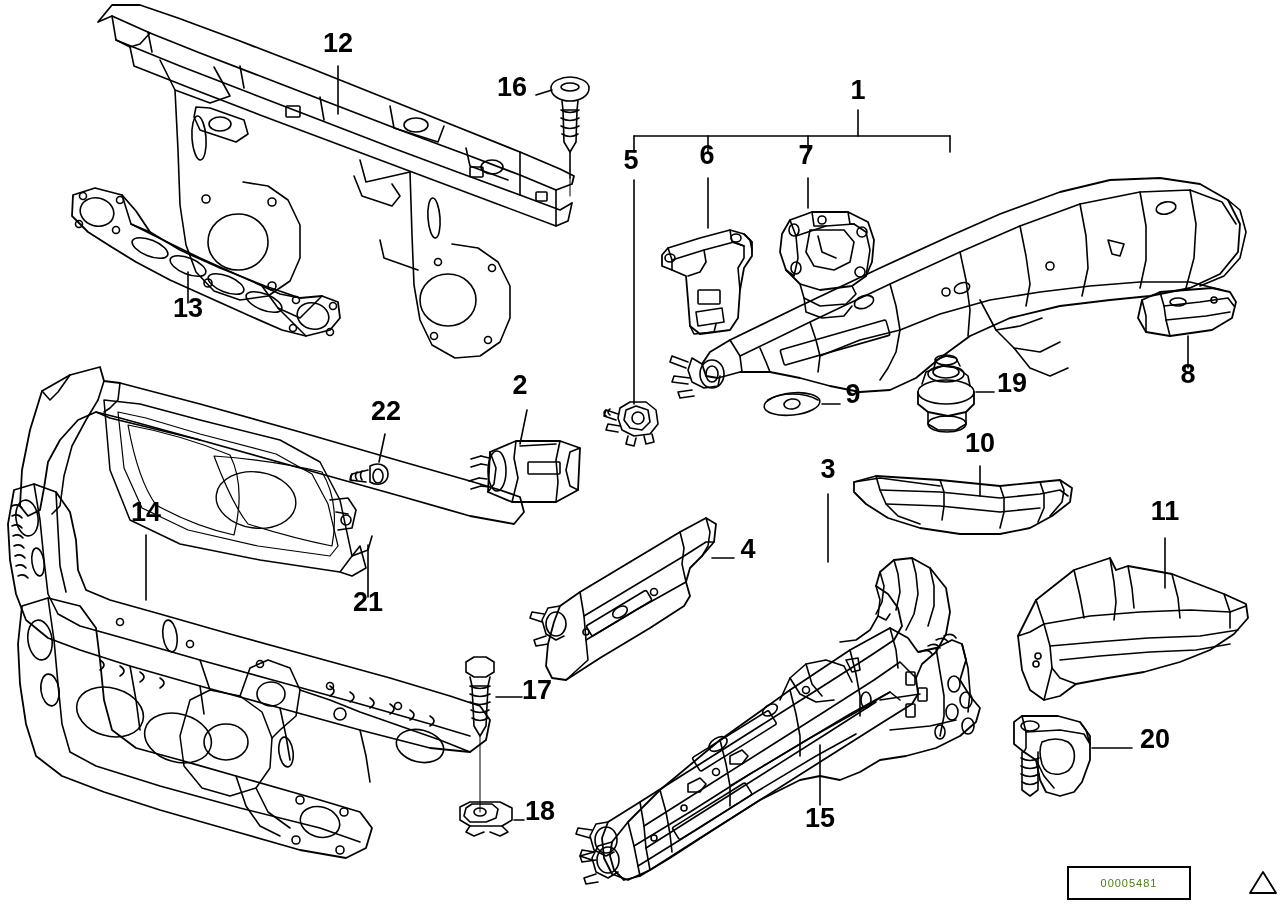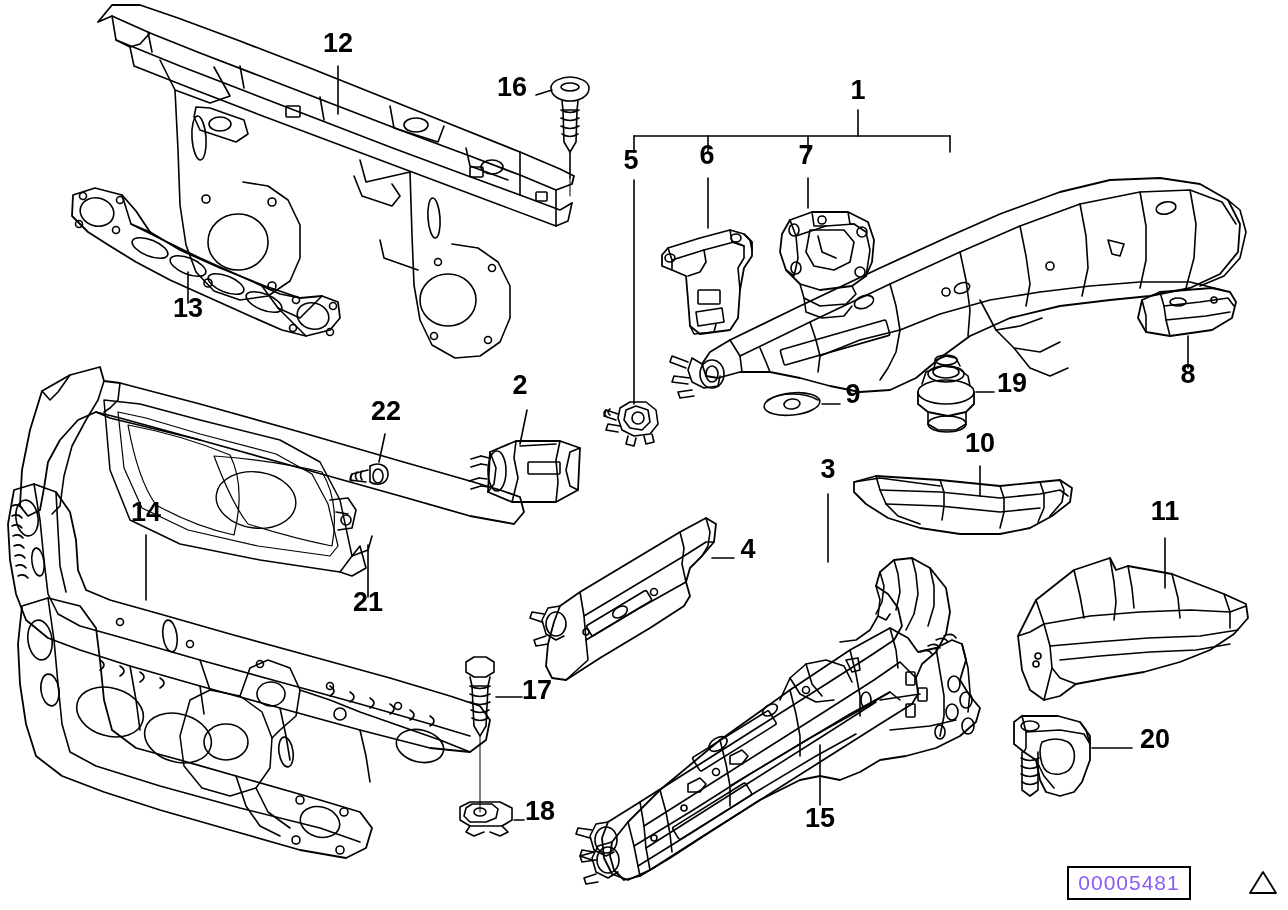--- a/index.html
+++ b/index.html
@@ -4,21 +4,21 @@
 <style>
   html,body{margin:0;padding:0;background:#ffffff;}
   body{width:1288px;height:910px;position:relative;overflow:hidden;
        font-family:"Liberation Sans",sans-serif;}
   #sheet{position:absolute;left:0;top:0;width:1288px;height:910px;background:#fff;}
   svg#dwg{position:absolute;left:0;top:0;width:1288px;height:910px;}
   .pn{font-family:"Liberation Sans",sans-serif;font-weight:bold;fill:#000;}
   .lbl{font-size:27px;}
   .partno-box{position:absolute;left:1067px;top:866px;width:120px;height:30px;
      border:2px solid #000;background:#fff;display:flex;align-items:center;justify-content:center;}
-  .partno-text{font-size:21px;letter-spacing:1px;color:#8b5cf6;font-family:"Liberation Sans",sans-serif;}
+  .partno-text{font-size:11px;letter-spacing:1px;color:#4d7c0f;font-family:"Liberation Sans",sans-serif;}
   .tri{position:absolute;left:1248px;top:869px;width:30px;height:26px;}
 </style>
 </head>
 <body>
 
 <div id="sheet">
 
 <svg id="dwg" viewBox="0 0 1288 910">
   <g fill="none" stroke="#000" stroke-width="1.6" stroke-linejoin="round" stroke-linecap="round">
 

